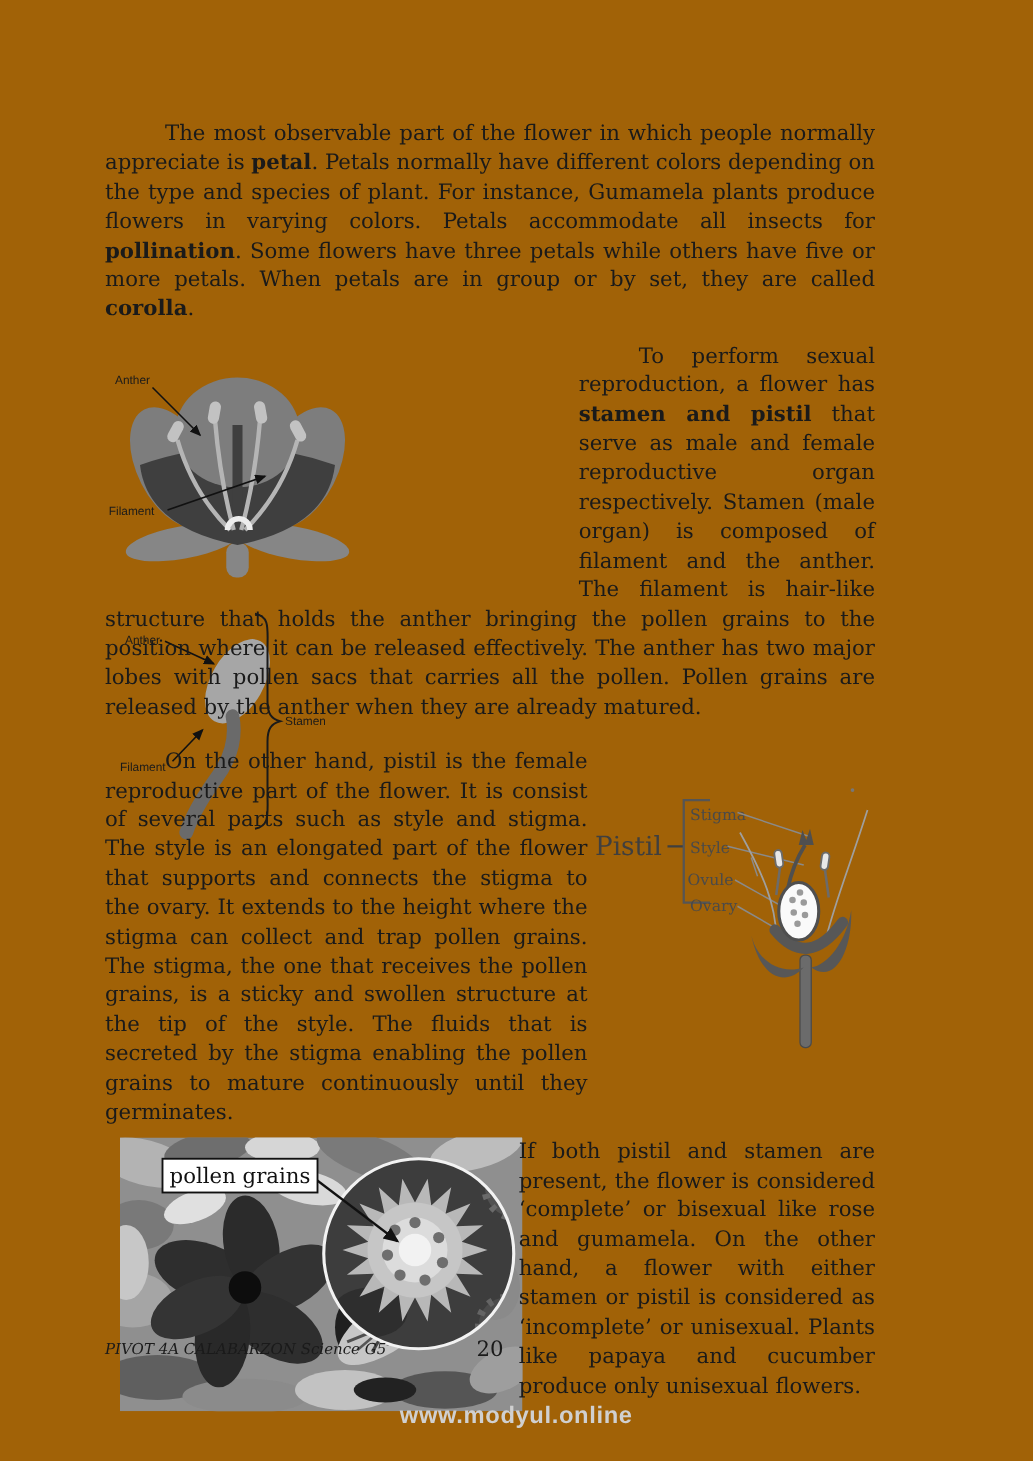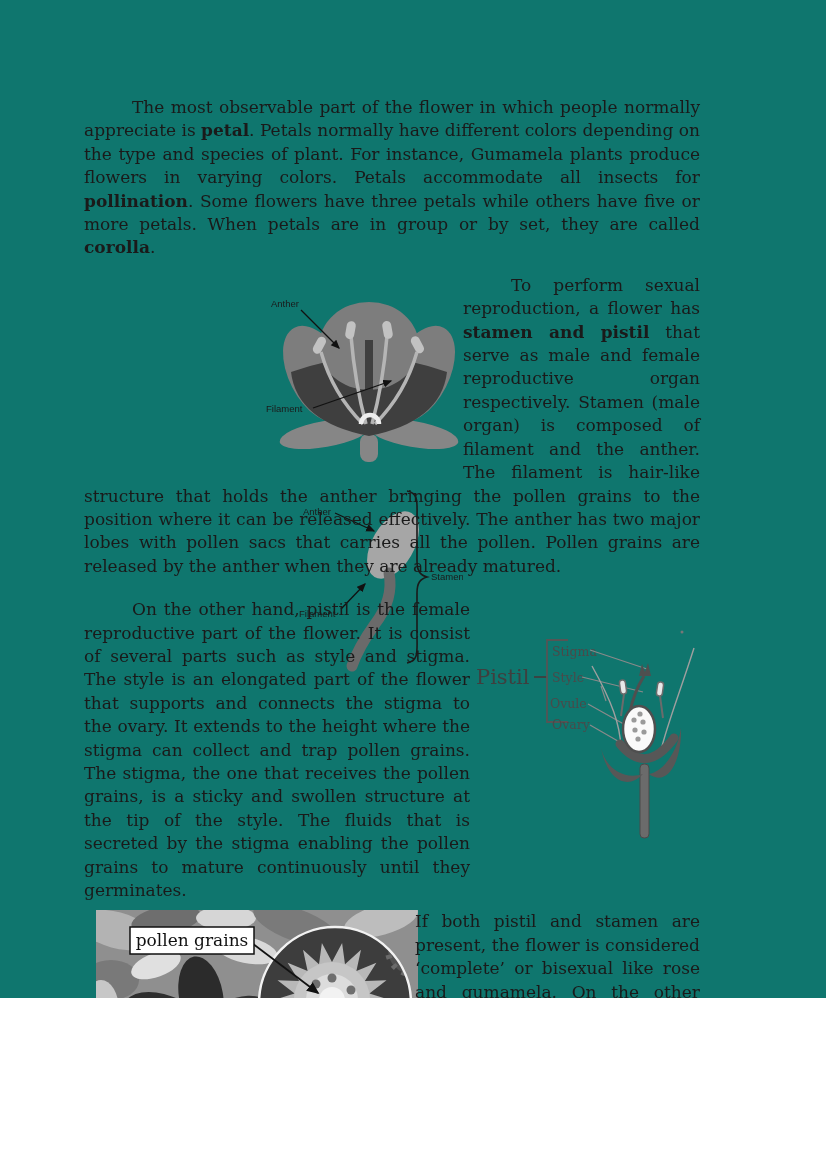--- a/index.html
+++ b/index.html
@@ -1,41 +1,41 @@
 <!DOCTYPE html>
 <html><head>
 <meta charset="utf-8">
 <style>
   * { margin: 0; padding: 0; box-sizing: border-box; }
   html, body { background: #ffffff; }
   .page {
     position: relative;
     width: 826px;
-    height: 998px;
-    background: #0f766e;
+    height: 1169px;
+    background: #a16207;
     font-family: "DejaVu Serif", serif;
     color: #1a1a1a;
     overflow: hidden;
   }
   .body-text {
     font-size: 17px;
     line-height: 23.4px;
     text-align: justify;
     color: #1a1a1a;
   }
   .indent { text-indent: 48px; }
   .bold { font-weight: bold; }
   .para-intro { margin: 96px 126px 0 84px; }
   .section { margin-left: 84px; margin-right: 126px; }
   .section-stamen { margin-top: 14px; }
   .section-pistil { margin-top: 20px; }
   .section-pollen { margin-top: 8px; }
   .clear { clear: both; }
 
-  .diagrams-row { float: left; width: 379px; height: 208px; text-align: right; }
+  .diagrams-row { float: left; width: 379px; height: 208px; }
   .diagrams-row svg { display: inline-block; vertical-align: top; }
   .svg-stamen { margin-left: 8px; }
 
   .pistil-fig { float: right; width: 230px; height: 272px; }
   .pistil-fig svg { margin-top: 24px; display: block; }
 
   .pollen-fig { float: left; width: 322px; height: 219px; margin-right: 9px; padding-left: 12px; }
   .pollen-fig svg { display: block; }
 
   .diagram-label {

